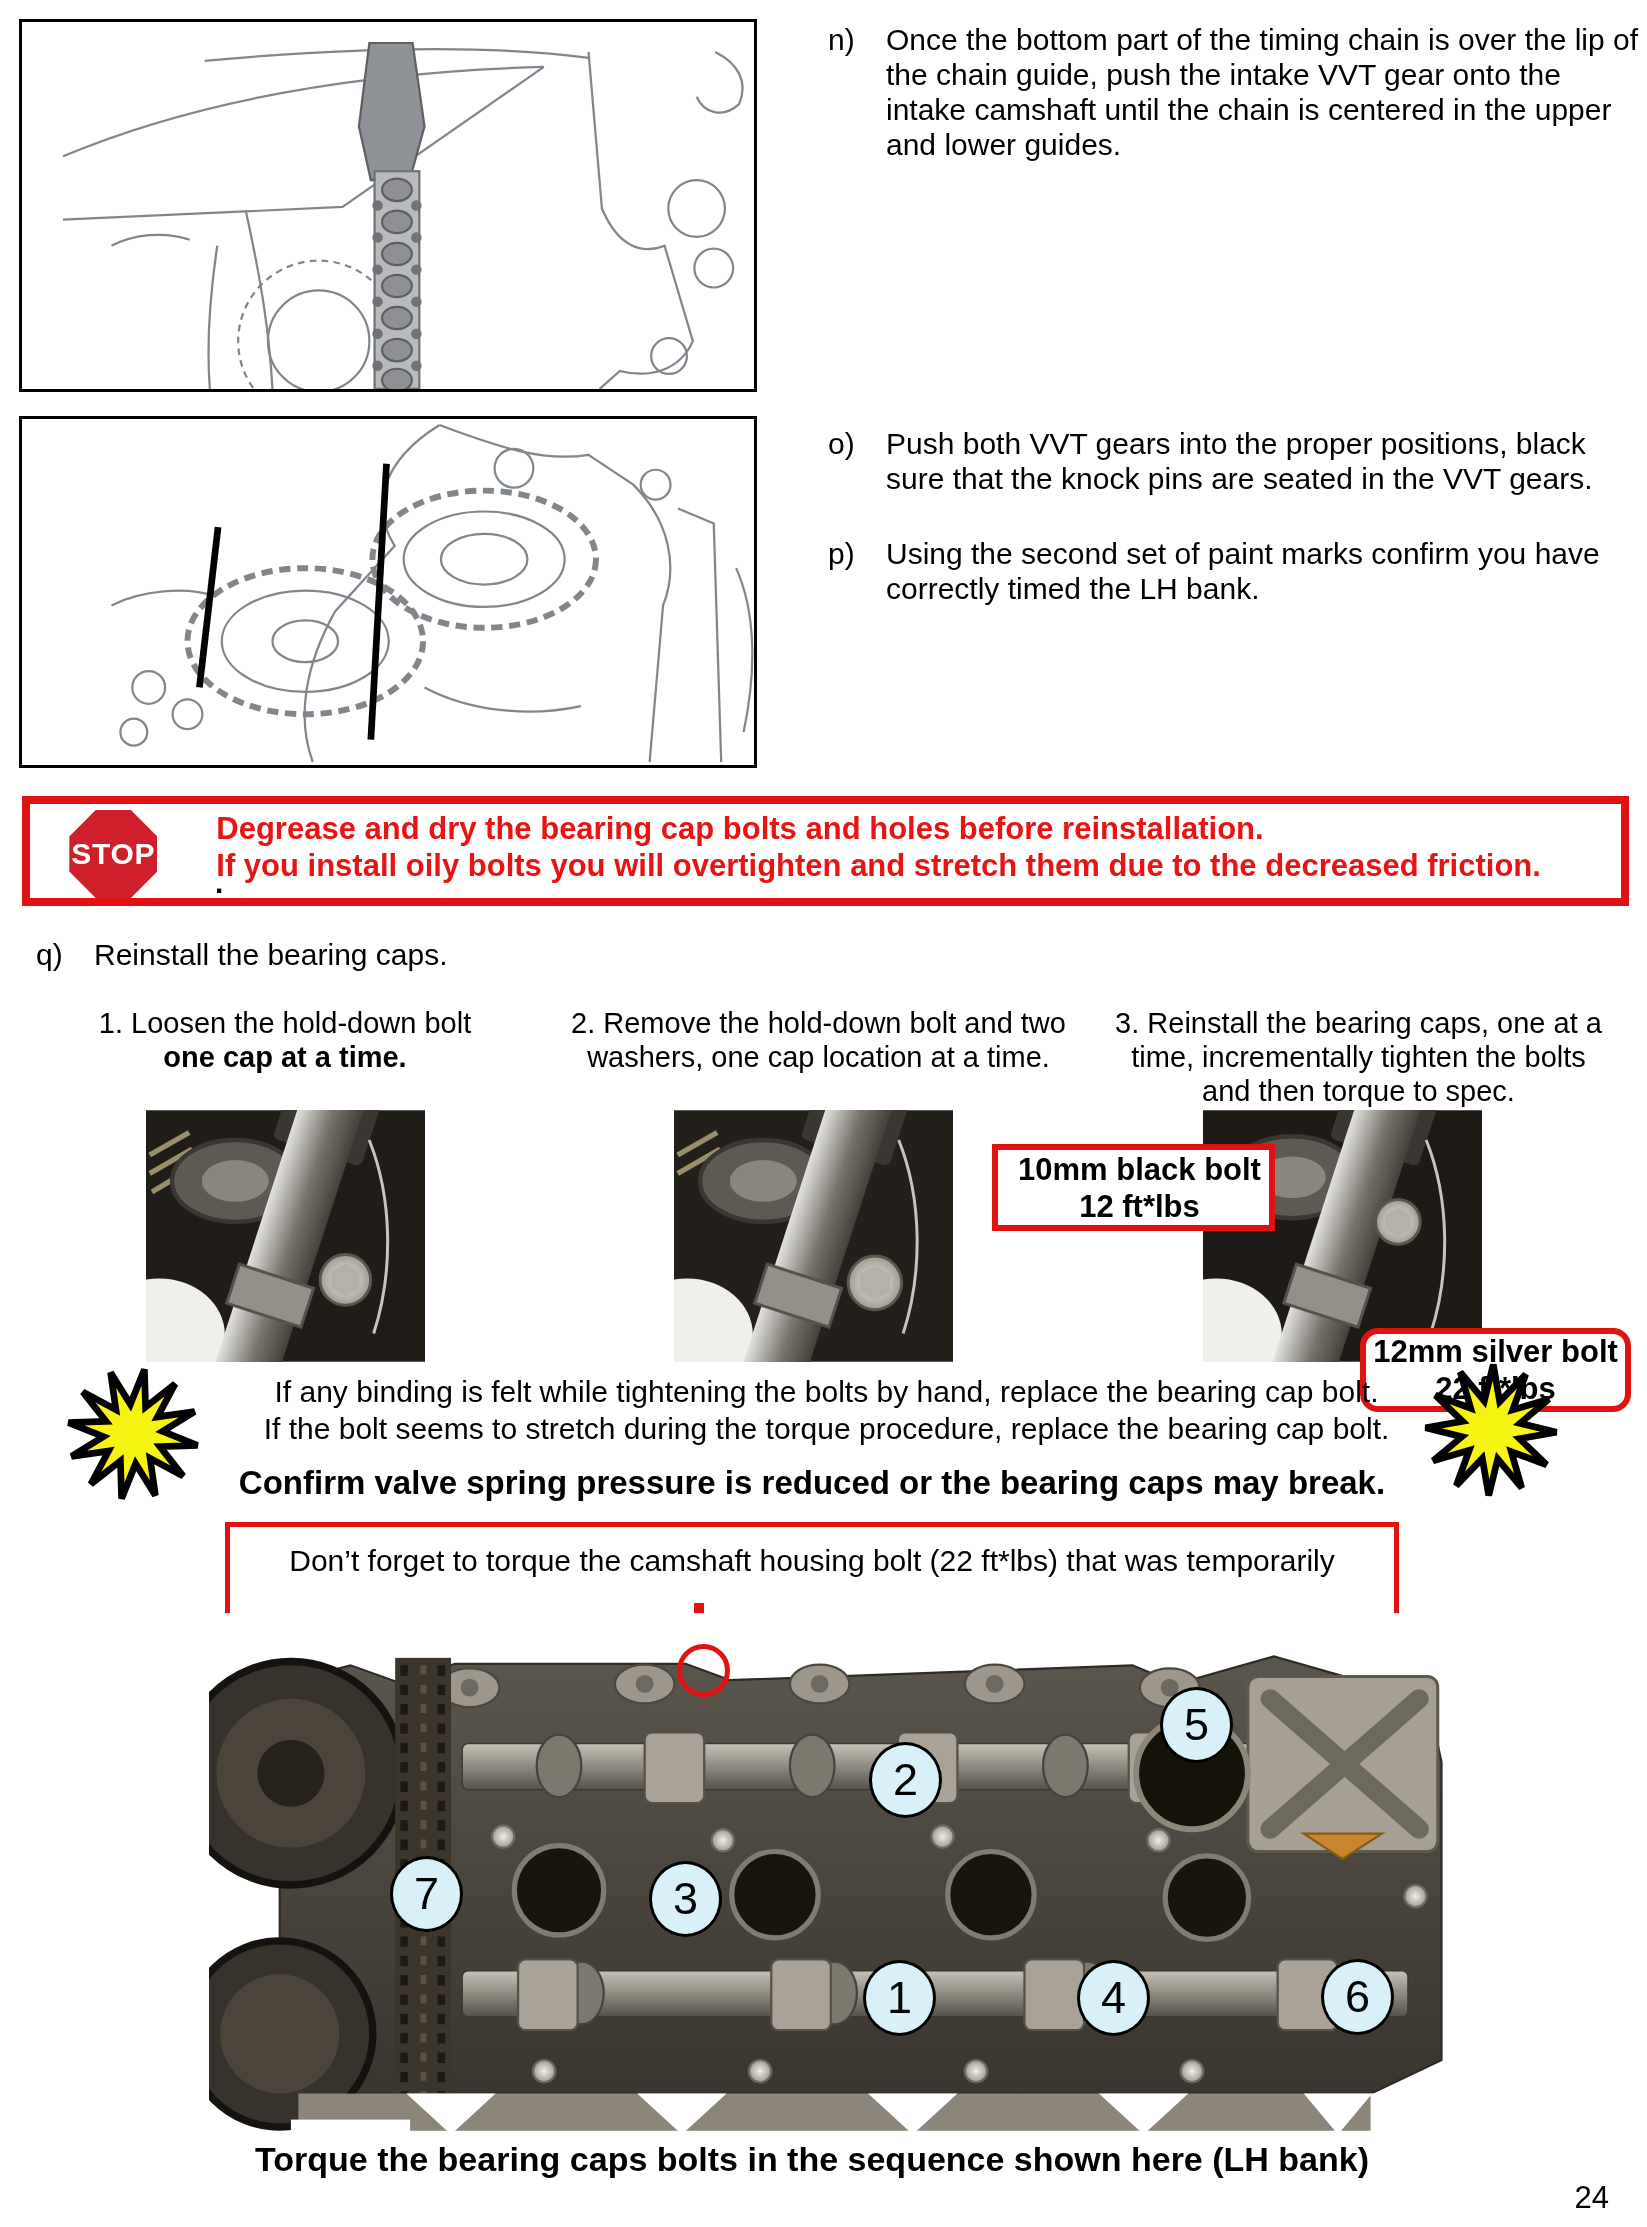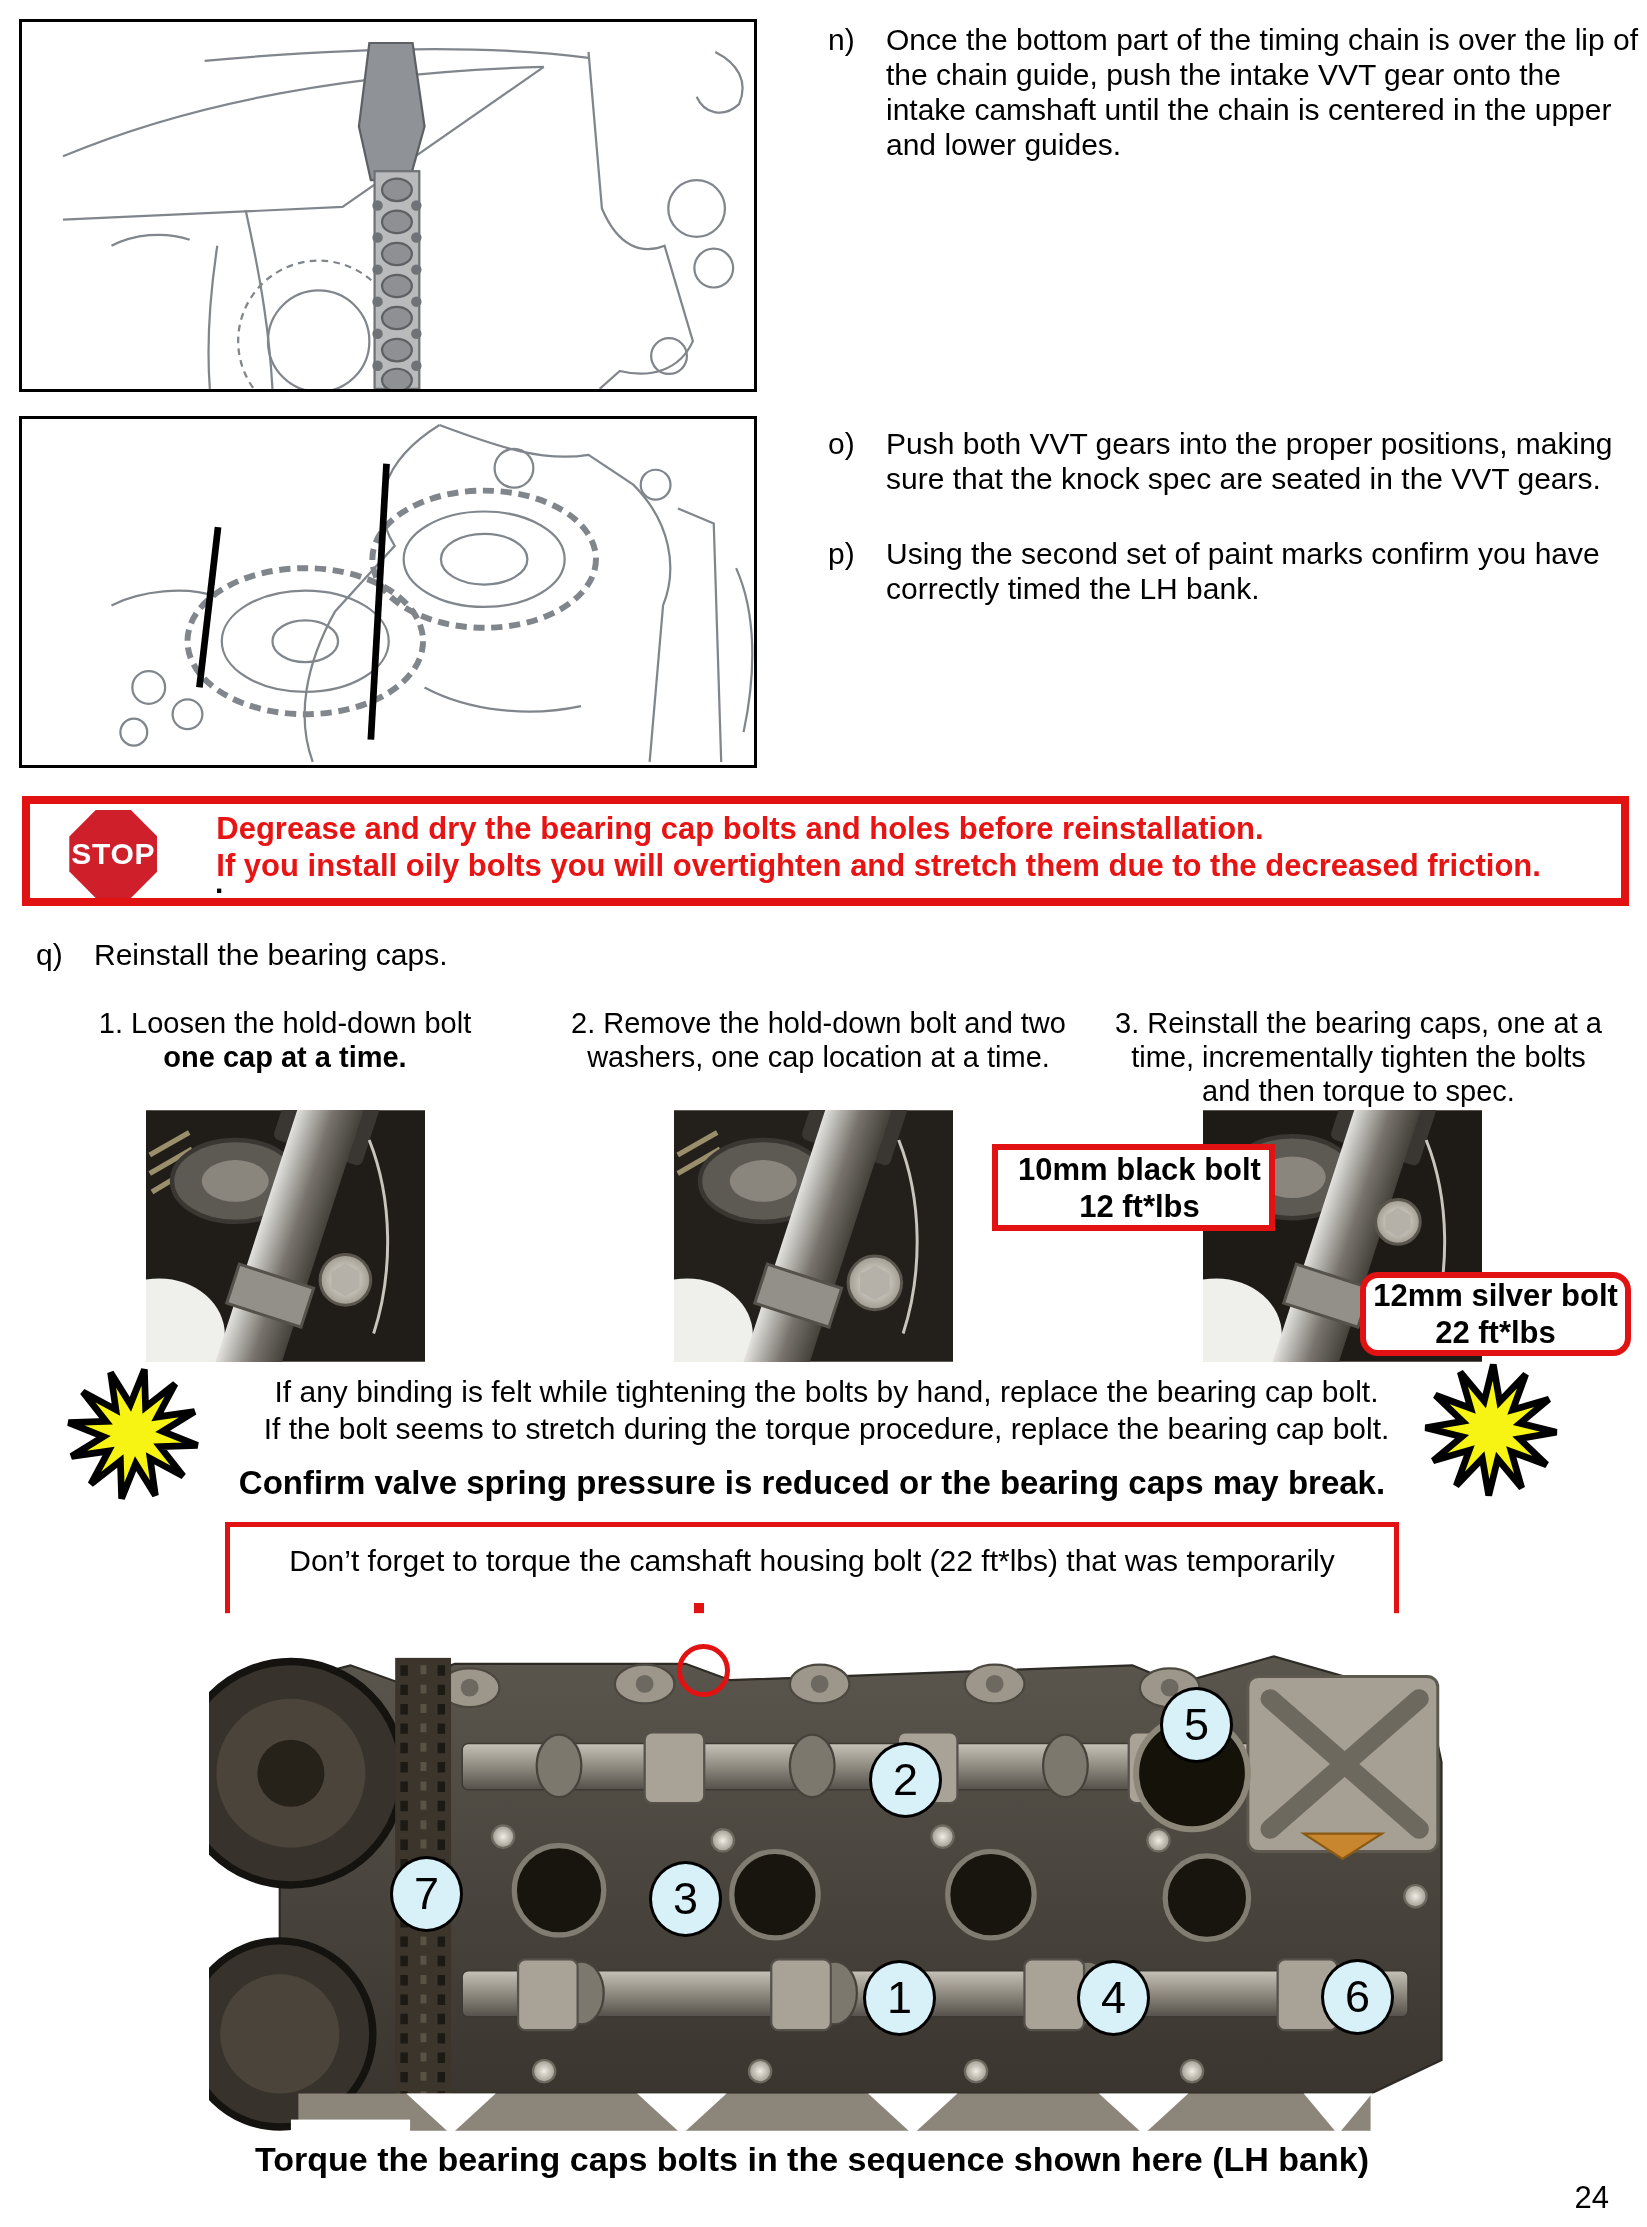--- a/index.html
+++ b/index.html
@@ -148,21 +148,21 @@
       </g>
     </svg>
   </div>
 
   <div class="abs instr" style="left:828px;top:22.3px;width:814px;">
     <span class="lbl">n)</span>
     <span>Once the bottom part of the timing chain is over the lip of the chain guide, push the intake VVT gear onto the intake camshaft until the chain is centered in the upper and lower guides.</span>
   </div>
   <div class="abs instr" style="left:828px;top:426px;width:814px;">
     <span class="lbl">o)</span>
-    <span>Push both VVT gears into the proper positions, making sure that the knock spec are seated in the VVT gears.</span>
+    <span>Push both VVT gears into the proper positions, black sure that the knock pins are seated in the VVT gears.</span>
   </div>
   <div class="abs instr" style="left:828px;top:536px;width:814px;">
     <span class="lbl">p)</span>
     <span>Using the second set of paint marks confirm you have correctly timed the LH bank.</span>
   </div>
 
   <div class="abs stopbox" style="left:22.3px;top:796px;width:1591px;height:94px;">
     <div class="octagon">
       <span>STOP</span>
     </div>
@@ -236,21 +236,21 @@
       <circle cx="262" cy="150" r="30" fill="url(#g-bolt)" stroke="#5a564e" stroke-width="4"></circle>
       <polygon points="262,131 279,141 279,160 262,170 245,160 245,141" fill="#b5b1a8"></polygon>
       <path d="M300,40 C332,120 332,220 306,300" fill="none" stroke="#c9c5bc" stroke-width="4"></path>
     </svg>
   </div>
 
   <div class="abs callout" style="left:992px;top:1144px;width:259px;height:75px;padding-left:12px;">
     <div>10mm black bolt</div>
     <div>12 ft*lbs</div>
   </div>
-  <div class="abs callout" style="left:1360px;top:1272px;width:259px;height:72px;border-radius:18px;">
+  <div class="abs callout" style="left:1360px;top:1328px;width:259px;height:72px;border-radius:18px;">
     <div>12mm silver bolt</div>
     <div>22 ft*lbs</div>
   </div>
 
   <svg class="abs" style="left:66px;top:1367px;" width="134" height="134" viewBox="0 0 180 180">
     <polygon fill="#f7f312" stroke="#000" stroke-width="9" stroke-linejoin="miter" points="176.7,105.3 126.2,106.9 157.4,146.6 113.0,122.8 120.1,172.7 93.5,129.8 74.7,176.7 73.1,126.2 33.4,157.4 57.2,113.0 7.3,120.1 50.2,93.5 3.3,74.7 53.8,73.1 22.6,33.4 67.0,57.2 59.9,7.3 86.5,50.2 105.3,3.3 106.9,53.8 146.6,22.6 122.8,67.0 172.7,59.9 129.8,86.5"></polygon>
   </svg>
   <svg class="abs" style="left:1424px;top:1363px;" width="134" height="134" viewBox="0 0 180 180">
     <polygon fill="#f7f312" stroke="#000" stroke-width="9" stroke-linejoin="miter" transform="rotate(22 90 90)" points="176.7,105.3 126.2,106.9 157.4,146.6 113.0,122.8 120.1,172.7 93.5,129.8 74.7,176.7 73.1,126.2 33.4,157.4 57.2,113.0 7.3,120.1 50.2,93.5 3.3,74.7 53.8,73.1 22.6,33.4 67.0,57.2 59.9,7.3 86.5,50.2 105.3,3.3 106.9,53.8 146.6,22.6 122.8,67.0 172.7,59.9 129.8,86.5"></polygon>
   </svg>

